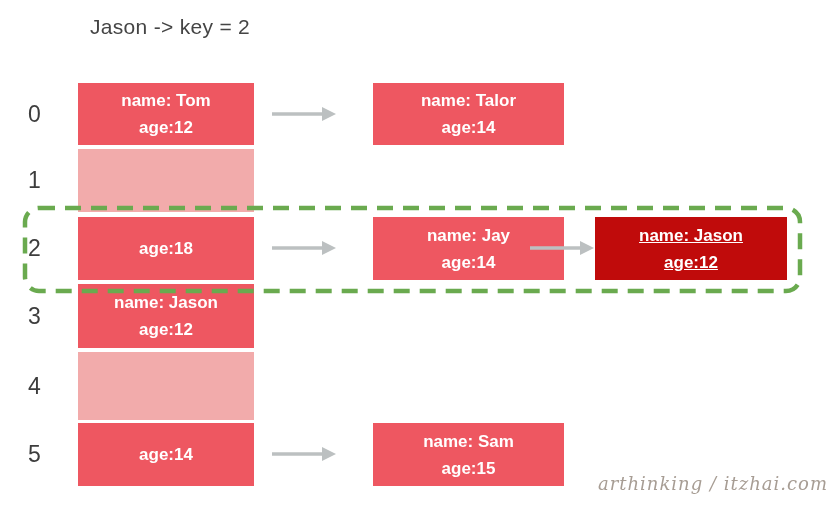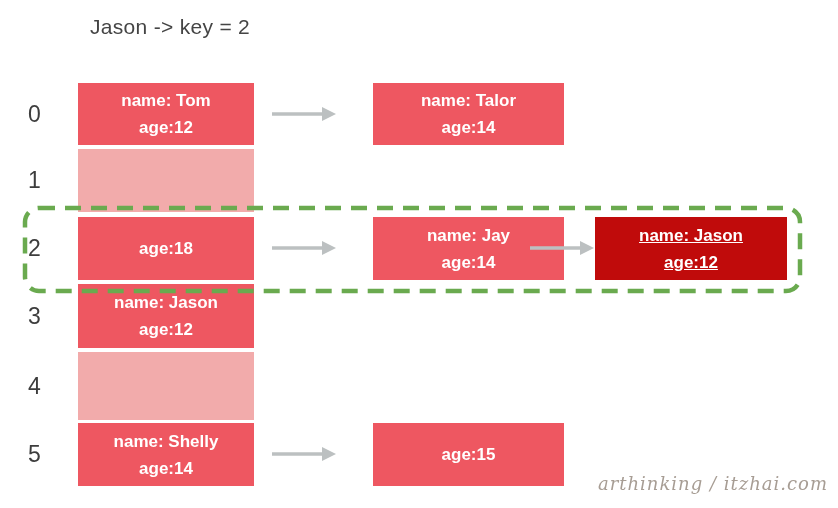--- a/index.html
+++ b/index.html
@@ -96,24 +96,24 @@
   </div>
 
   <div class="node r3 c1">
     <div>name: Jason</div>
     <div>age:12</div>
   </div>
 
   <div class="node empty r4 c1"></div>
 
   <div class="node r5 c1">
-    <div>name: Shelly</div>
     <div>age:14</div>
   </div>
   <div class="node r5 c2">
+    <div>name: Sam</div>
     <div>age:15</div>
   </div>
 
   <svg id="overlay" viewBox="0 0 838 508">
     <g>
       <line class="arrow-line" x1="272" y1="114" x2="322" y2="114"></line>
       <polygon class="arrow-head" points="322,107 336,114 322,121"></polygon>
     </g>
     <g>
       <line class="arrow-line" x1="272" y1="248" x2="322" y2="248"></line>

